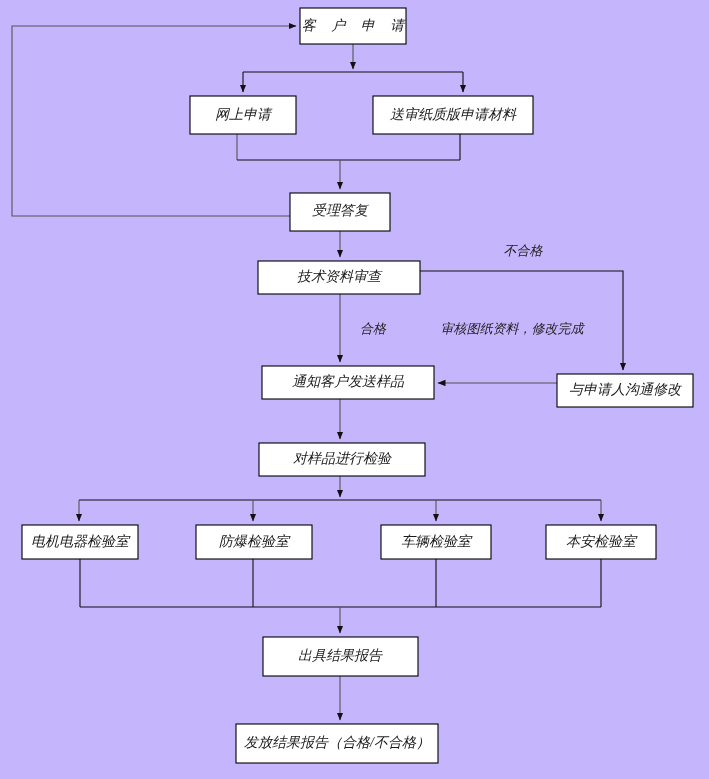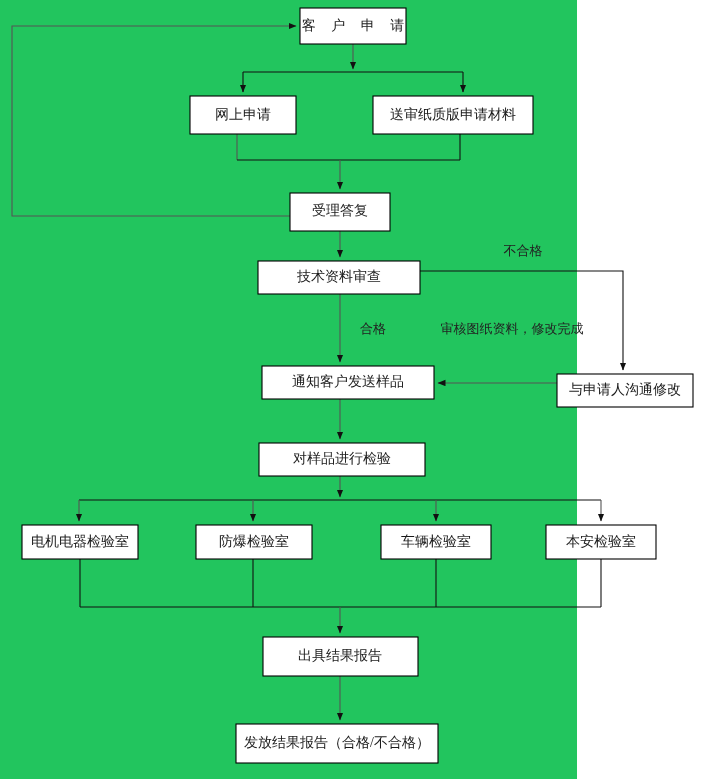--- a/index.html
+++ b/index.html
@@ -8,23 +8,24 @@
     background: #ffffff;
   }
   body {
     width: 709px;
     height: 779px;
     font-family: "Liberation Serif", "DejaVu Serif", serif;
     overflow: hidden;
   }
   #flowchart-root {
     position: relative;
-    width: 577px;
+    width: 709px;
     height: 779px;
-    background: #22c55e;
+    background: #c4b5fd;
+    font-style: italic;
   }
   svg.chart-svg {
     position: absolute;
     top: 0;
     left: 0;
     width: 709px;
     height: 779px;
   }
   .node-box {
     fill: #ffffff;

